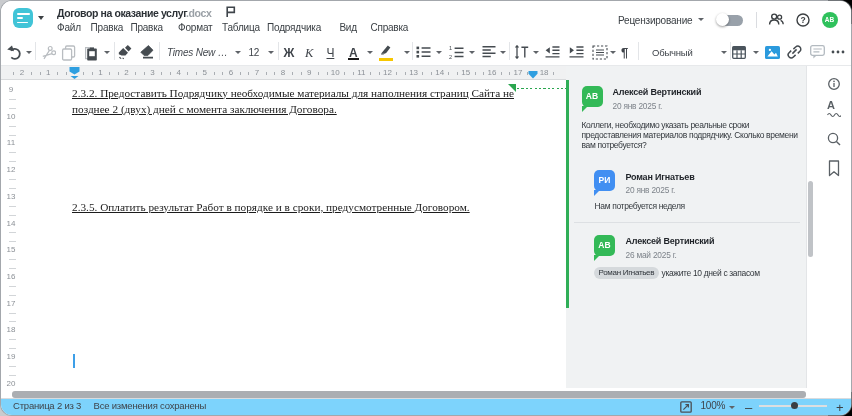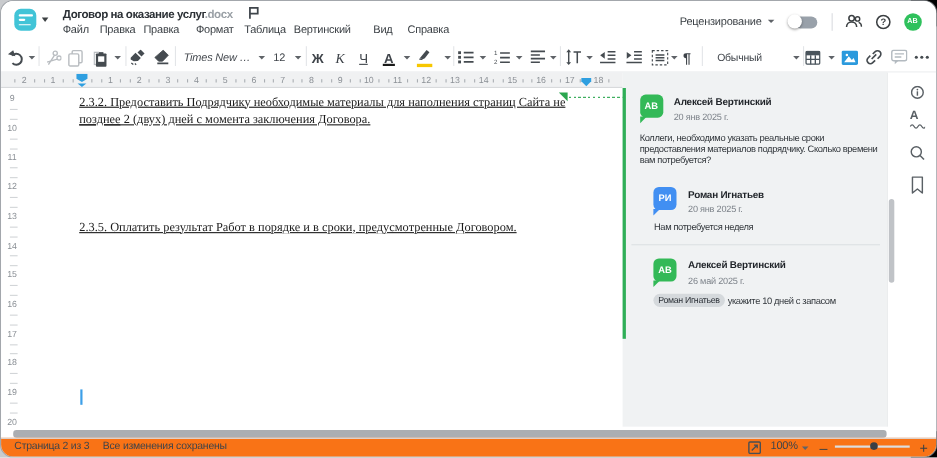--- a/index.html
+++ b/index.html
@@ -61,21 +61,21 @@
 .cdivider { position:absolute; left:574px; top:222px; width:226px; height:1px; background:#dde0e3; }
 .pill { position:absolute; left:593.5px; top:266.5px; height:12px; border-radius:6px; background:#d5d9dc; font-size:8px; letter-spacing:-0.3px; color:#2f343a; line-height:12px; padding:0 5px; }
 
 
 .sidebar { position:absolute; left:806px; top:66px; width:46px; height:322px; background:#fff; border-left:1px solid #e3e5e7; }
 .vthumb { position:absolute; left:807.5px; top:181px; width:5.5px; height:76px; border-radius:3px; background:#c0c3c7; }
 
 
 .scrollstrip { position:absolute; left:0; top:388px; width:852px; height:10px; background:#fff; }
 .hbar { position:absolute; left:12px; top:391px; width:794px; height:6.5px; border-radius:3px; background:#abaeb2; }
-.status { position:absolute; left:0; top:398px; width:852px; height:18px; background:#f97316; border-top:1px solid #d9dbde; font-size:9.5px; letter-spacing:-0.2px; color:#3f444a; }
+.status { position:absolute; left:0; top:398px; width:852px; height:18px; background:#7dd3fc; border-top:1px solid #d9dbde; font-size:9.5px; letter-spacing:-0.2px; color:#3f444a; }
 .status span { position:absolute; top:1px; white-space:nowrap; }
 </style></head>
 <body>
 <div class="corner" style="right:0;top:0"></div>
 <div class="corner" style="right:0;bottom:0"></div>
 <div class="win">
     <div class="c">
 
 <div class="topbar">
   <div class="logo">
@@ -87,21 +87,21 @@
   <div class="title">Договор на оказание услуг<span>.docx</span></div>
   <svg class="abs" style="left:225px;top:6px" width="12" height="12" viewBox="0 0 12 12">
           <path d="M2.2 11 V1.2 H9.3 V6.4 H2.2" fill="none" stroke="#3f454b" stroke-width="1.6"></path>
         </svg>
   <div class="menu">
     <span style="left:0px">Файл</span>
           <span style="left:33.6px">Правка</span>
           <span style="left:73.4px">Правка</span>
           <span style="left:121.1px">Формат</span>
           <span style="left:165px">Таблица</span>
-          <span style="left:210.1px">Вертинский</span>
+          <span style="left:210.1px">Подрядчика</span>
           <span style="left:282.4px">Вид</span>
           <span style="left:313.4px">Справка</span>
   </div>
   <div class="rev">Рецензирование</div>
   <div class="caret" style="left:698px;top:17.5px"></div>
   <div class="toggle-track"></div>
   <div class="toggle-knob"></div>
   <div class="vsep1"></div>
   <svg class="abs" style="left:768px;top:12px" width="16" height="15" viewBox="0 0 16 15">
     <circle cx="6.2" cy="4.6" r="2.5" fill="none" stroke="#3c4043" stroke-width="1.4"></circle>

